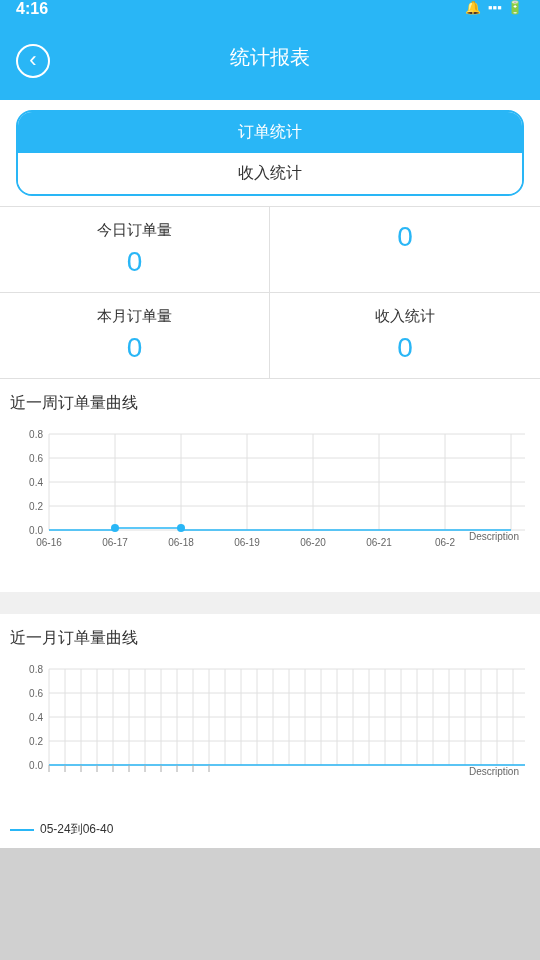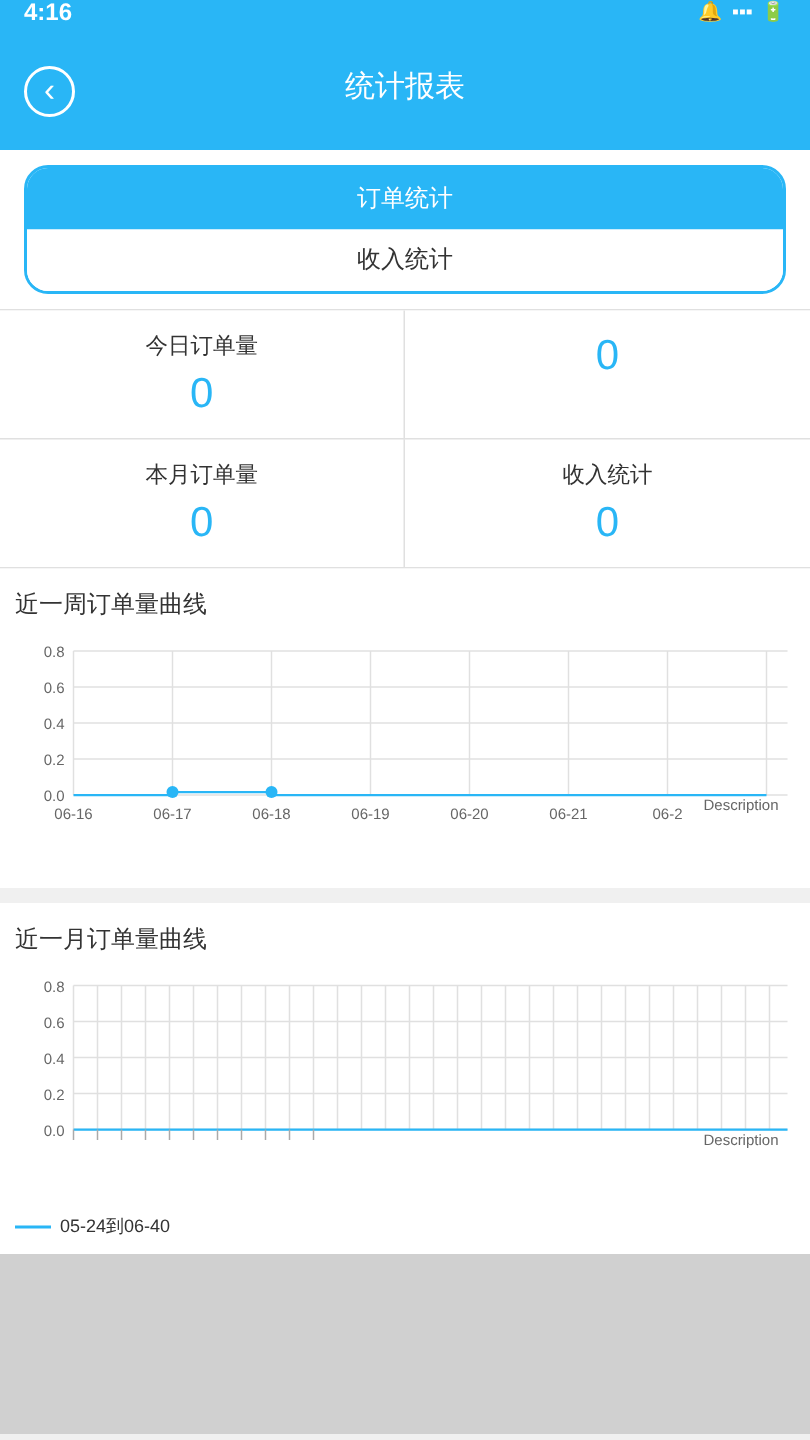--- a/index.html
+++ b/index.html
@@ -287,21 +287,21 @@
       <text x="232" y="124" class="axis-label" text-anchor="middle">06-19</text>
       <text x="298" y="124" class="axis-label" text-anchor="middle">06-20</text>
       <text x="364" y="124" class="axis-label" text-anchor="middle">06-21</text>
       <text x="430" y="124" class="axis-label" text-anchor="middle">06-2</text>
 
       <text x="504" y="118" class="axis-label" text-anchor="end" font-size="10" fill="#999">Description</text>
     </svg>
   </div>
 </div>
 
-<div class="chart-section" style="margin-top:10px;">
+<div class="chart-section" style="margin-top:22px;">
   <div class="chart-title">近一月订单量曲线</div>
   <div class="chart-container">
     <svg class="chart-svg" viewBox="0 0 510 140">
 
       <text x="28" y="16" class="y-label" text-anchor="end">0.8</text>
       <text x="28" y="40" class="y-label" text-anchor="end">0.6</text>
       <text x="28" y="64" class="y-label" text-anchor="end">0.4</text>
       <text x="28" y="88" class="y-label" text-anchor="end">0.2</text>
       <text x="28" y="112" class="y-label" text-anchor="end">0.0</text>
 

